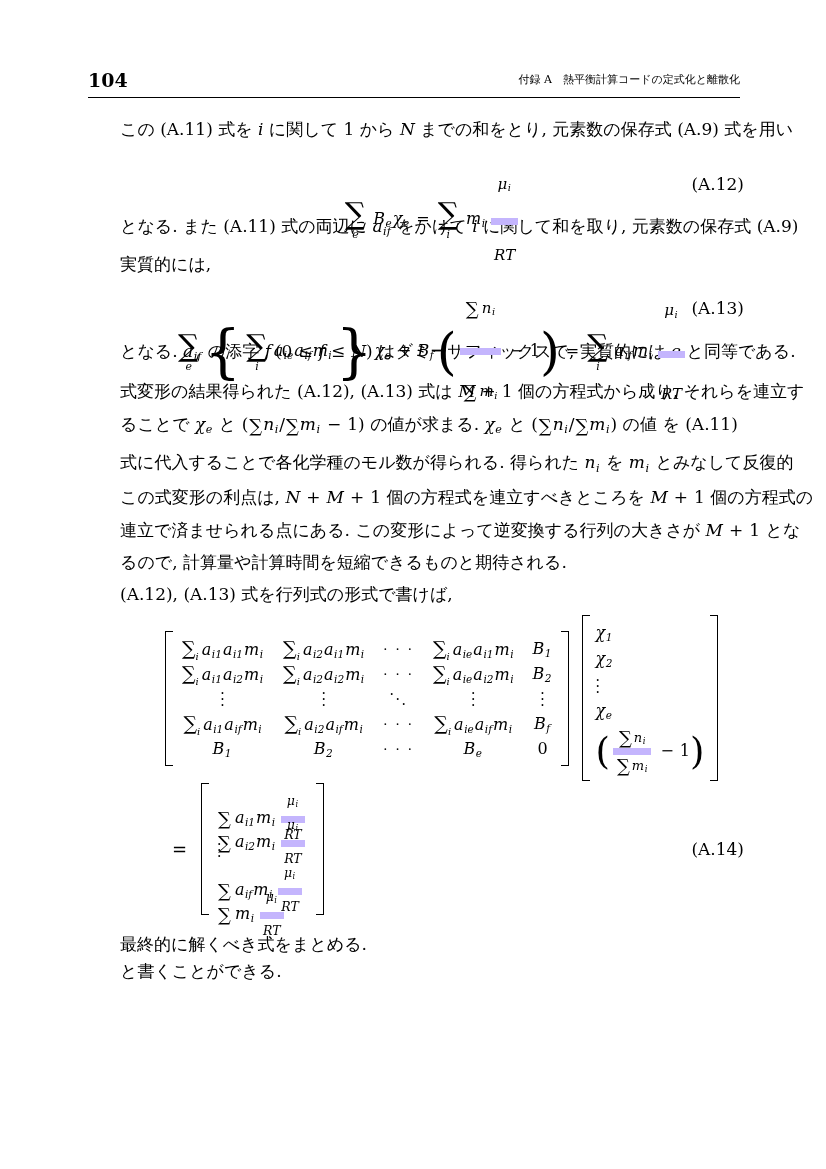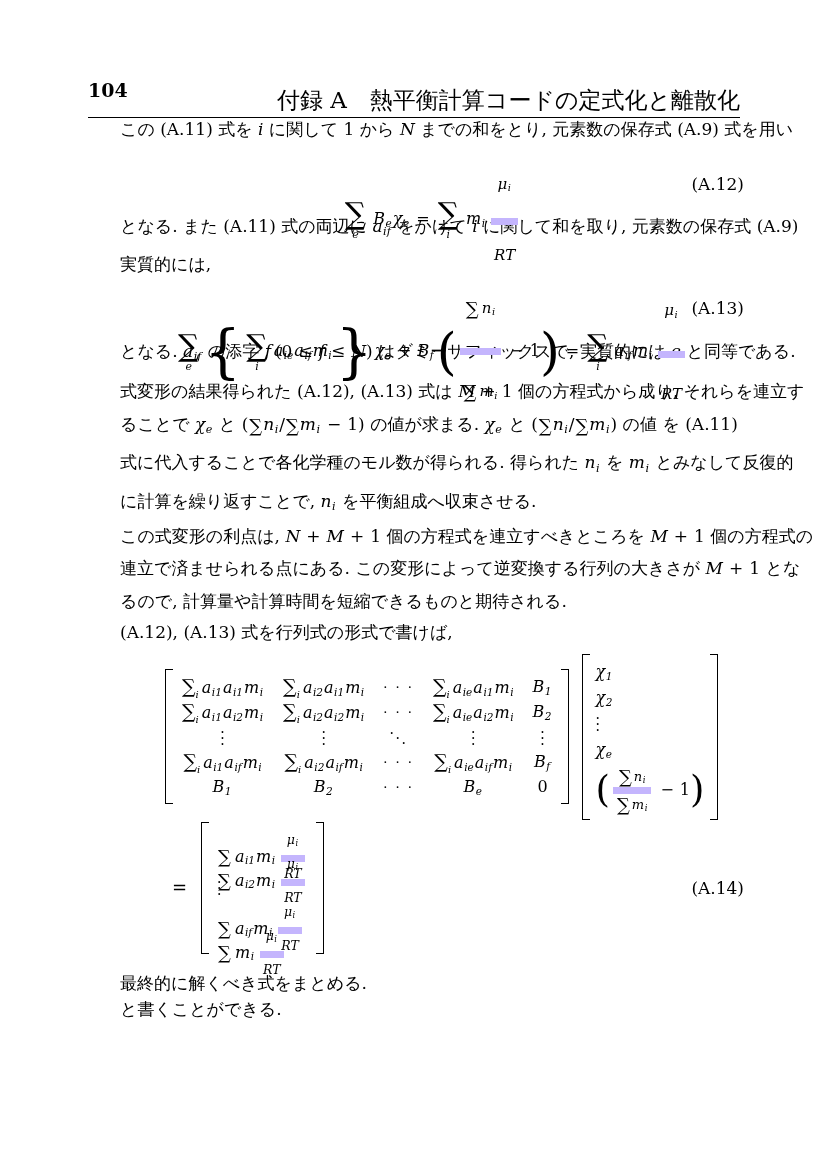--- a/index.html
+++ b/index.html
@@ -3,21 +3,21 @@
 <meta charset="utf-8">
 <style>
   html,body{margin:0;padding:0;background:#888;}
   .page{position:relative;width:826px;height:1169px;margin:0 auto;background:#ffffff;
         color:#000;font-family:"DejaVu Serif","Liberation Serif",serif;overflow:hidden;}
   
   .header{position:absolute;left:88px;right:86px;top:70px;display:flex;
           justify-content:space-between;align-items:center;
           border-bottom:1.6px solid #000;padding-bottom:7px;}
   .pagenum{font-weight:bold;font-size:19px;line-height:20px;}
-  .htitle{font-size:23px;line-height:20px;margin-top:20px;}
+  .htitle{font-size:11px;line-height:20px;}
   
   .body{position:absolute;left:120px;top:110px;width:624px;}
   .par .line{line-height:32.5px;white-space:nowrap;font-size:17px;}
   
   .p1{margin-top:3px}.p2{margin-top:-4px}.p3{margin-top:-9px}.p4{margin-top:2px}
   .p5{margin-top:-4px}.p6{margin-top:-1px}.p7{margin-top:-6px}.p8{margin-top:13px}
   
   .it{font-style:italic;}
   .rm{}
   .op{margin:0 6px;}
@@ -121,21 +121,20 @@
       <span class="eq-tag">(A.13)</span>
     </div>
 
     <div class="par p3">
         <div class="line"><span class="jp">となる. </span><span class="it">a</span><span class="sb">if</span><span class="jp"> の添字 </span><span class="it">f</span><span class="sp" style="width: 4px;"></span><span class="rm">(0</span><span class="op">≤</span><span class="it">f</span><span class="op">≤</span><span class="it">N</span><span class="rm">)</span><span class="jp"> はダミーサフィックスで, 実質的には </span><span class="it">e</span><span class="jp"> と同等である.</span></div>
       </div>
     <div class="par p4">
         <div class="line"><span class="jp">式変形の結果得られた </span><span class="rm">(A.12), (A.13)</span><span class="jp"> 式は </span><span class="it">M</span><span class="op">+</span><span class="rm">1</span><span class="jp"> 個の方程式から成り, それらを連立す</span></div>
         <div class="line"><span class="jp">ることで </span><span class="it">χ</span><span class="sb">e</span><span class="jp"> と </span><span class="rm">(</span><span class="sumt">∑</span><span class="it">n</span><span class="sb">i</span><span class="rm">/</span><span class="sumt">∑</span><span class="it">m</span><span class="sb">i</span><span class="op">−</span><span class="rm">1)</span><span class="jp"> の値が求まる. </span><span class="it">χ</span><span class="sb">e</span><span class="jp"> と </span><span class="rm">(</span><span class="sumt">∑</span><span class="it">n</span><span class="sb">i</span><span class="rm">/</span><span class="sumt">∑</span><span class="it">m</span><span class="sb">i</span><span class="rm">)</span><span class="jp"> の値 を </span><span class="rm">(A.11)</span></div>
         <div class="line"><span class="jp">式に代入することで各化学種のモル数が得られる. 得られた </span><span class="it">n</span><span class="sb">i</span><span class="jp"> を </span><span class="it">m</span><span class="sb">i</span><span class="jp"> とみなして反復的</span></div>
-        <div class="line"><span class="jp">に計算を繰り返すことで, </span><span class="it">n</span><span class="sb">i</span><span class="jp"> を平衡組成へ収束させる.</span></div>
       </div>
     <div class="par p5">
         <div class="line"><span class="jp">この式変形の利点は, </span><span class="it">N</span><span class="op">+</span><span class="it">M</span><span class="op">+</span><span class="rm">1</span><span class="jp"> 個の方程式を連立すべきところを </span><span class="it">M</span><span class="op">+</span><span class="rm">1</span><span class="jp"> 個の方程式の</span></div>
         <div class="line"><span class="jp">連立で済ませられる点にある. この変形によって逆変換する行列の大きさが </span><span class="it">M</span><span class="op">+</span><span class="rm">1</span><span class="jp"> とな</span></div>
         <div class="line"><span class="jp">るので, 計算量や計算時間を短縮できるものと期待される.</span></div>
       </div>
     <div class="par p6">
         <div class="line"><span class="rm">(A.12), (A.13)</span><span class="jp"> 式を行列式の形式で書けば,</span></div>
       </div>
 

